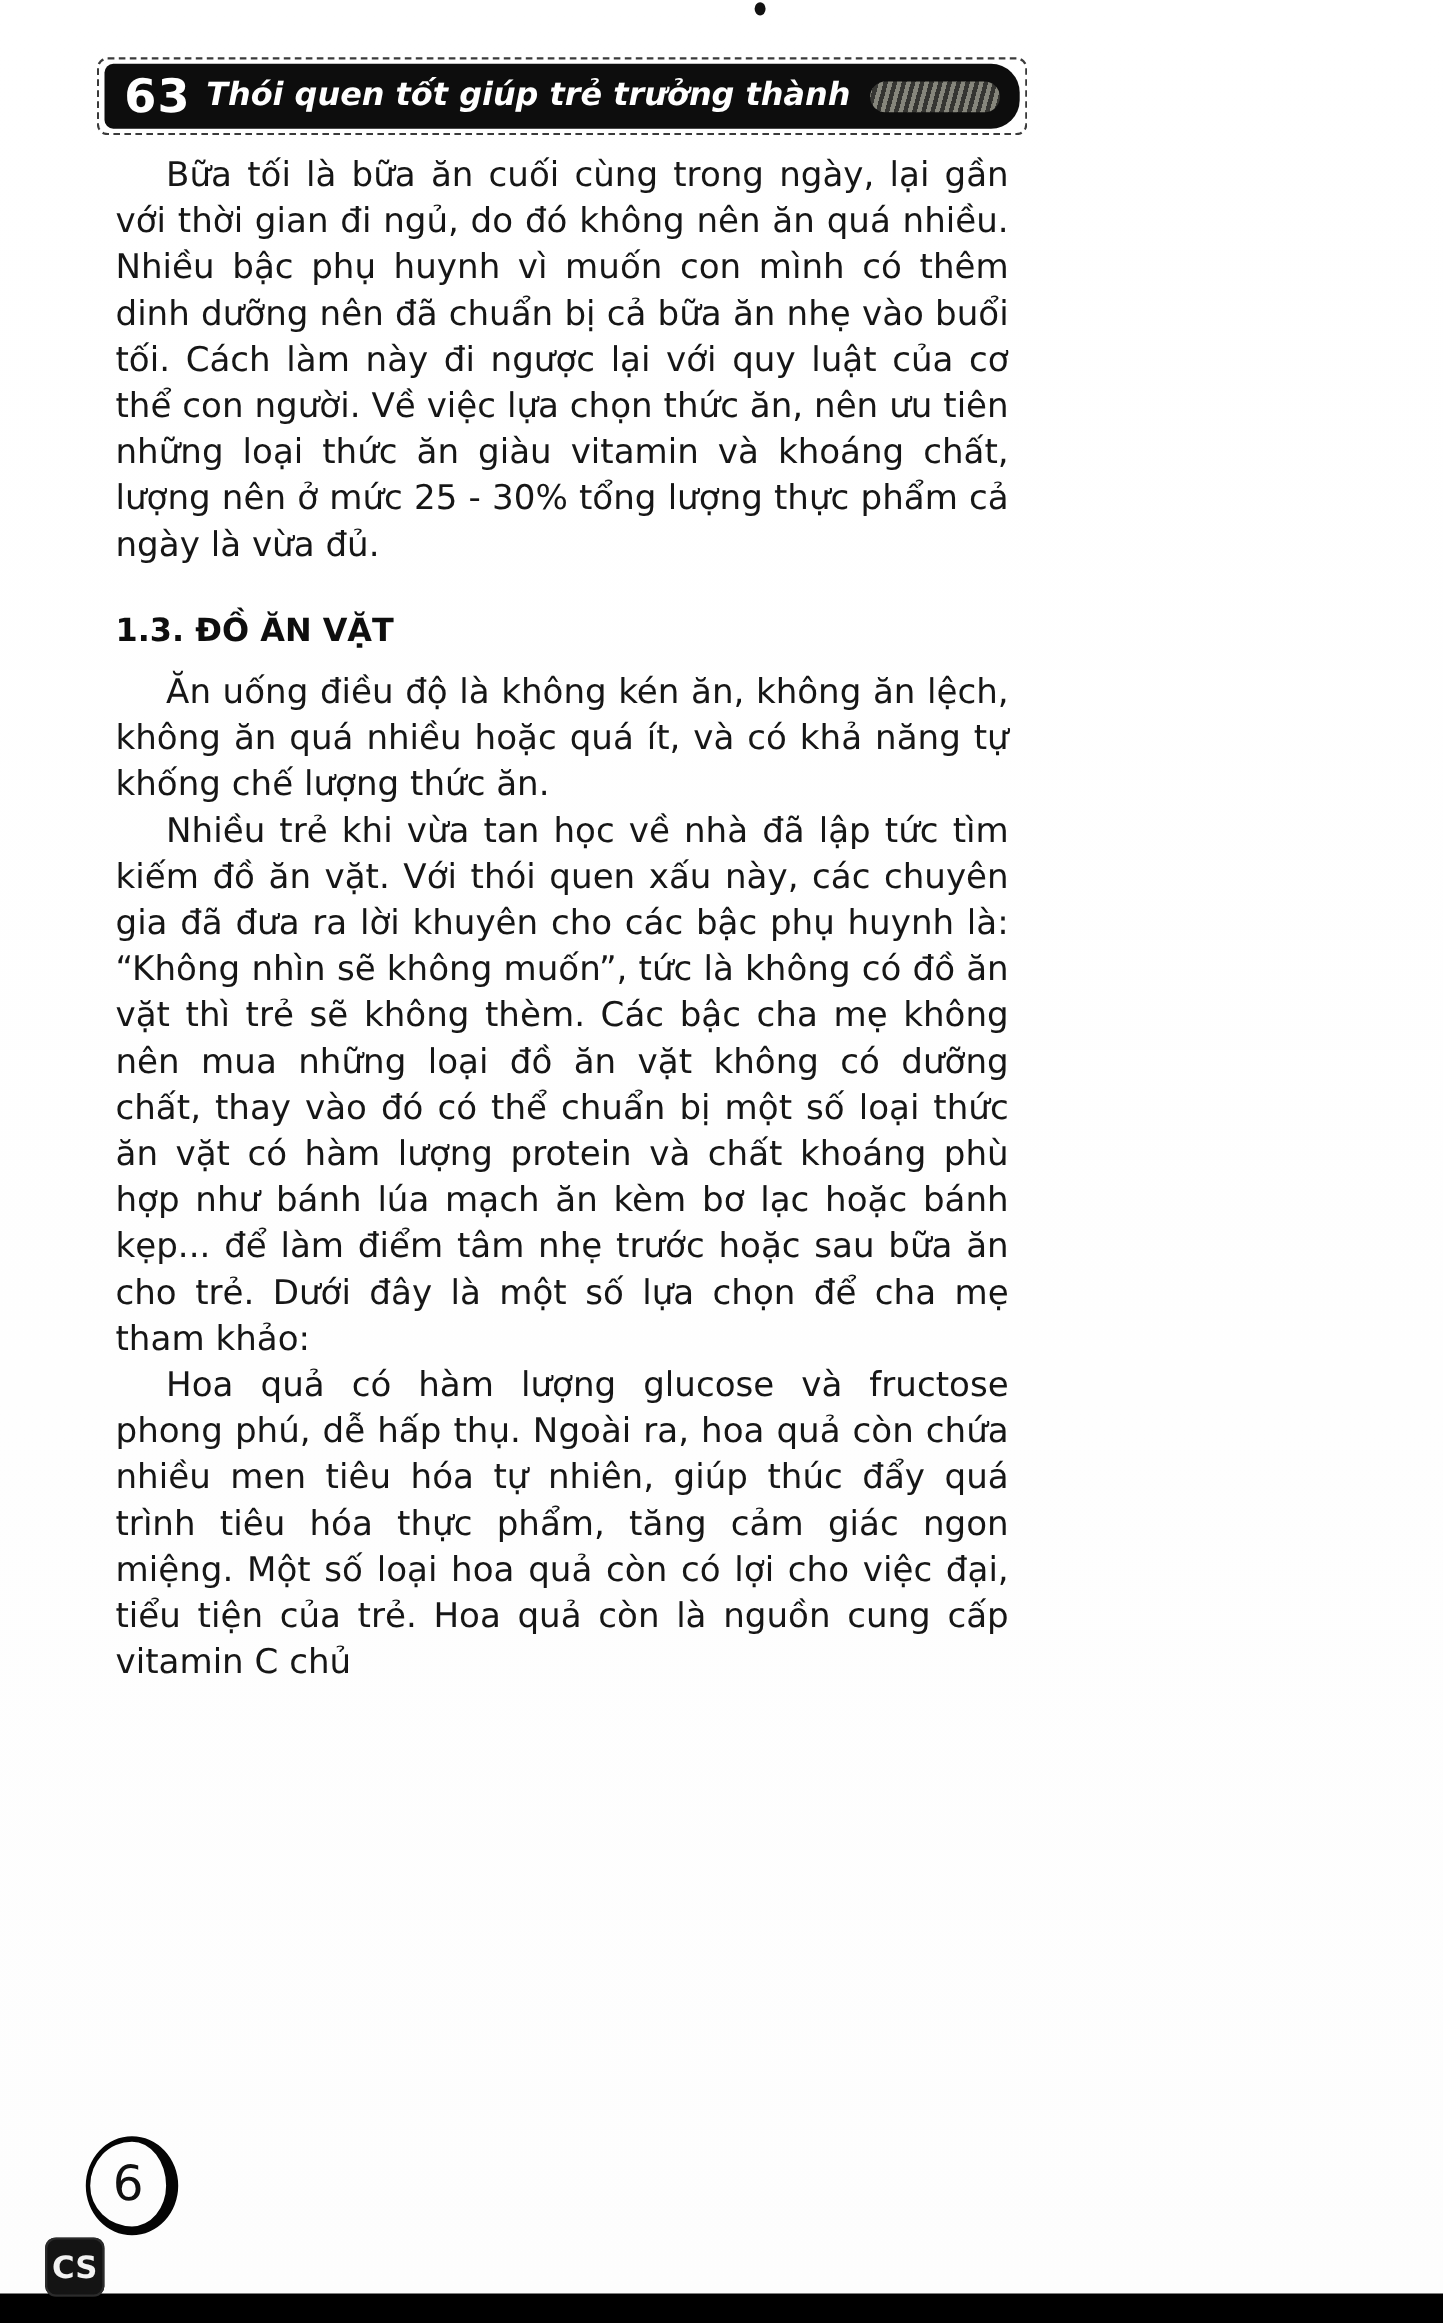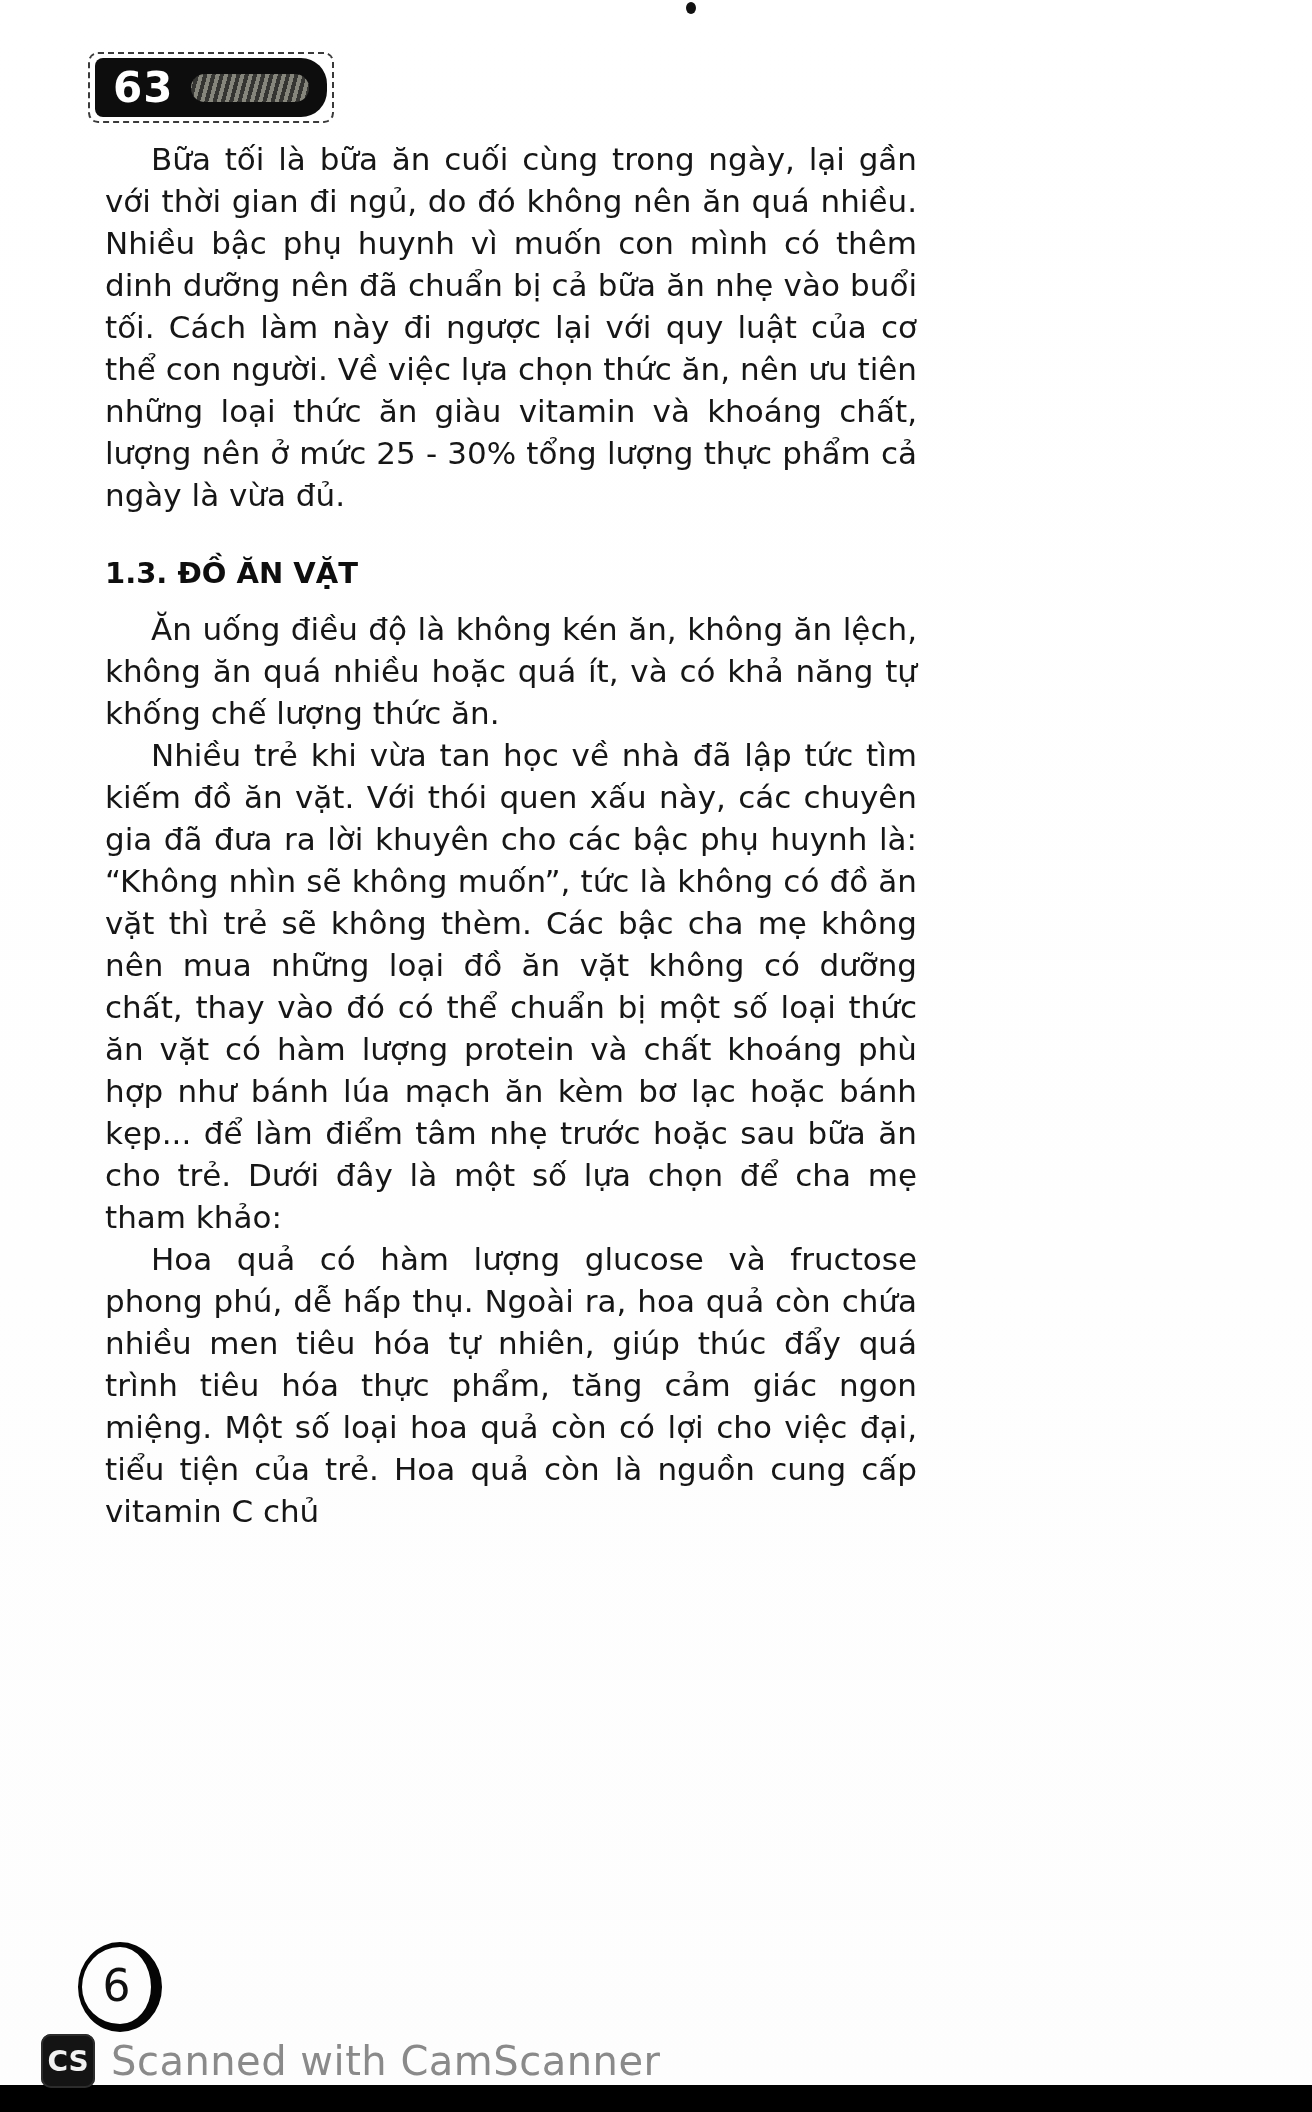--- a/index.html
+++ b/index.html
@@ -153,37 +153,37 @@
   }
 </style>
 </head>
 <body>
 
 <div class="page">
 
   <div class="banner-wrap">
     <div class="banner">
       <span class="banner-number">63</span>
+      <span class="banner-title">Thói quen tốt giúp trẻ trưởng thành</span>
       <span class="banner-scribble"></span>
     </div>
   </div>
 
   <article class="body-text">
     <p class="para indent">Bữa tối là bữa ăn cuối cùng trong ngày, lại gần với thời gian đi ngủ, do đó không nên ăn quá nhiều. Nhiều bậc phụ huynh vì muốn con mình có thêm dinh dưỡng nên đã chuẩn bị cả bữa ăn nhẹ vào buổi tối. Cách làm này đi ngược lại với quy luật của cơ thể con người. Về việc lựa chọn thức ăn, nên ưu tiên những loại thức ăn giàu vitamin và khoáng chất, lượng nên ở mức 25 - 30% tổng lượng thực phẩm cả ngày là vừa đủ.</p>
     <h2 class="section-heading">1.3. ĐỒ ĂN VẶT</h2>
     <p class="para indent">Ăn uống điều độ là không kén ăn, không ăn lệch, không ăn quá nhiều hoặc quá ít, và có khả năng tự khống chế lượng thức ăn.</p>
     <p class="para indent">Nhiều trẻ khi vừa tan học về nhà đã lập tức tìm kiếm đồ ăn vặt. Với thói quen xấu này, các chuyên gia đã đưa ra lời khuyên cho các bậc phụ huynh là: “Không nhìn sẽ không muốn”, tức là không có đồ ăn vặt thì trẻ sẽ không thèm. Các bậc cha mẹ không nên mua những loại đồ ăn vặt không có dưỡng chất, thay vào đó có thể chuẩn bị một số loại thức ăn vặt có hàm lượng protein và chất khoáng phù hợp như bánh lúa mạch ăn kèm bơ lạc hoặc bánh kẹp... để làm điểm tâm nhẹ trước hoặc sau bữa ăn cho trẻ. Dưới đây là một số lựa chọn để cha mẹ tham khảo:</p>
     <p class="para indent">Hoa quả có hàm lượng glucose và fructose phong phú, dễ hấp thụ. Ngoài ra, hoa quả còn chứa nhiều men tiêu hóa tự nhiên, giúp thúc đẩy quá trình tiêu hóa thực phẩm, tăng cảm giác ngon miệng. Một số loại hoa quả còn có lợi cho việc đại, tiểu tiện của trẻ. Hoa quả còn là nguồn cung cấp vitamin C chủ</p>
   </article>
 
   <div class="page-number-circle">
     <span>6</span>
   </div>
 
   <div class="watermark">
     <span class="cs-logo">CS</span>
-    <span class="wm-text">Scanned with CamScanner</span>
   </div>
 
   <div class="bottom-bar"></div>
   <div class="speck"></div>
 
 </div>
 
 </body></html>

